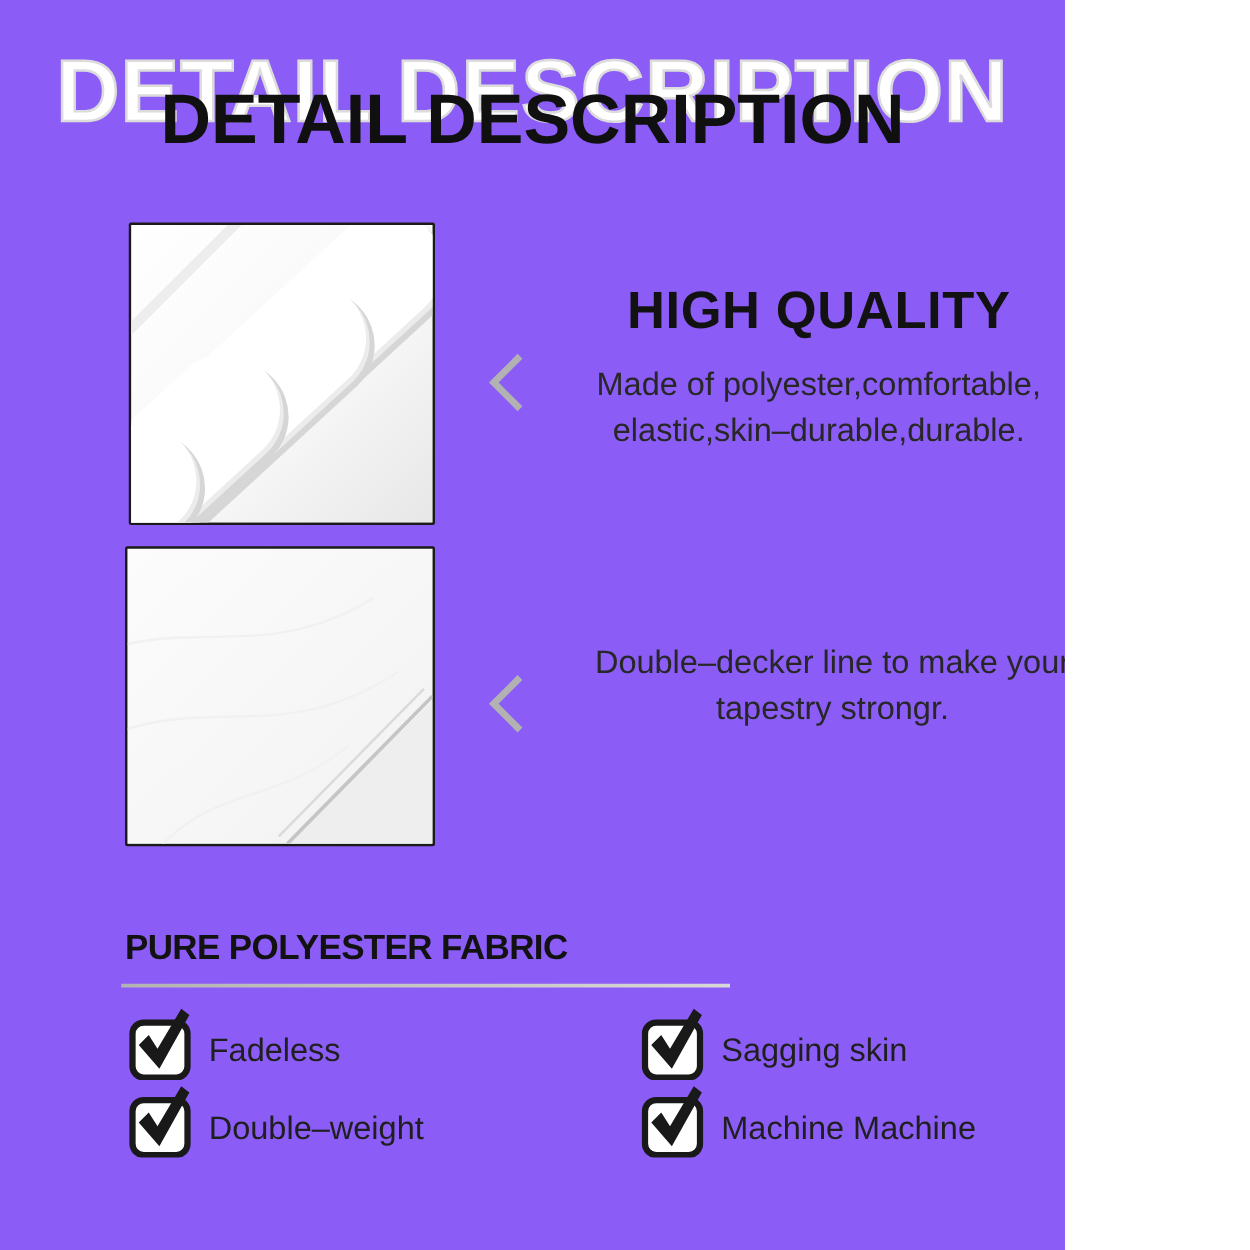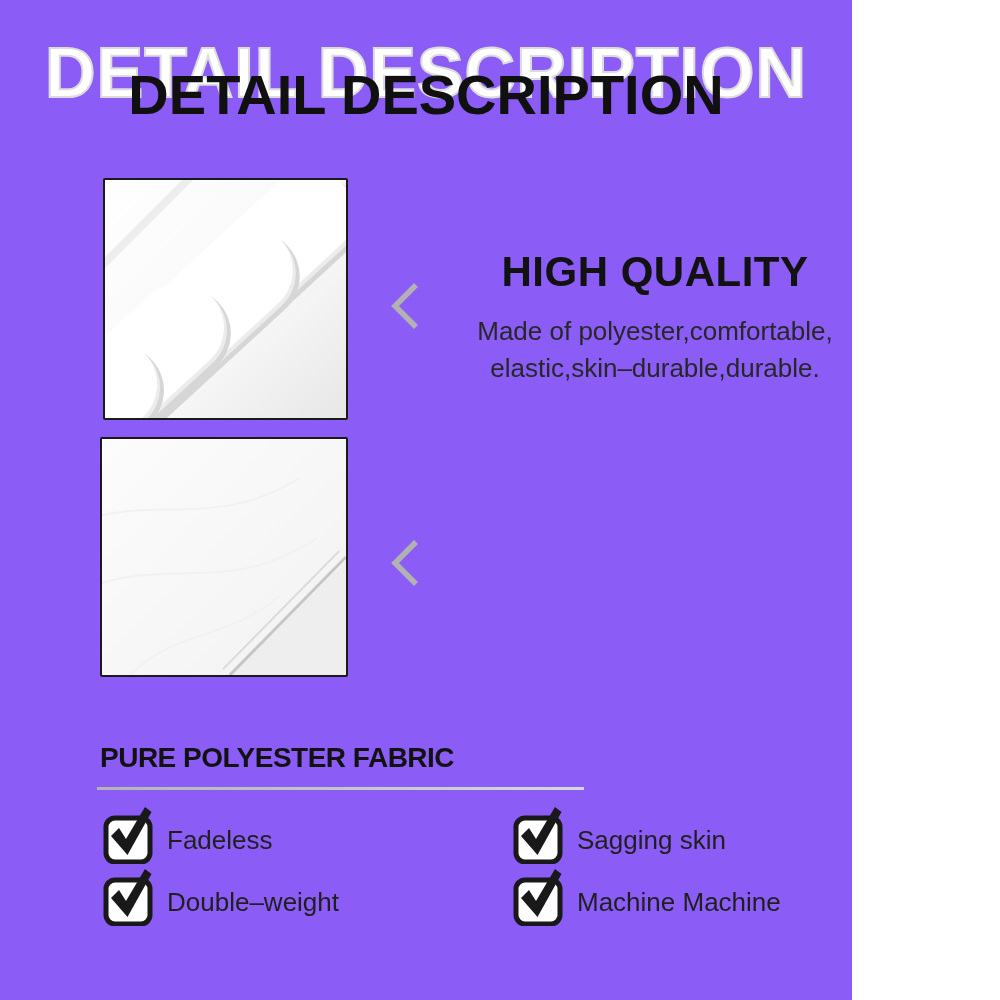--- a/index.html
+++ b/index.html
@@ -34,21 +34,21 @@
   
   .chevron { position:absolute; width:32px; height:50px; }
   .chevron-1 { left:389px; top:281px; }
   .chevron-2 { left:389px; top:538px; }
   
   .section-text { position:absolute; text-align:center; }
   .section-text-1 { left:445px; top:224px; width:420px; }
   .section-text-2 { left:436px; top:494px; width:460px; }
   .section-heading {
     font-size:42px; font-weight:bold; color:#121212;
-    letter-spacing:0.5px; white-space:nowrap;margin-top:24px;
+    letter-spacing:0.5px; white-space:nowrap;
   }
   .section-body {
     margin-top:17px; font-size:26px; line-height:37px; color:#272727;
   }
   .section-body span { display:block; white-space:nowrap;text-align:center; }
   
   .features-heading {
     position:absolute; left:100px; top:742px;
     font-size:28px; font-weight:bold; color:#121212;
     letter-spacing:-0.5px; white-space:nowrap;
@@ -150,20 +150,24 @@
     </svg>
   </div>
 
   <div class="chevron chevron-2">
     <svg viewBox="0 0 32 50" aria-hidden="true">
       <path d="M27 4 L6 25 L27 46" fill="none" stroke="#b2b2b2" stroke-width="5.5"></path>
     </svg>
   </div>
 
   <div class="section-text section-text-2">
+    <div class="section-body">
+      <span>Double–decker line to make your</span>
+      <span>tapestry strongr.</span>
+    </div>
   </div>
 
   <div class="features-heading">PURE POLYESTER FABRIC</div>
   <div class="features-underline"></div>
 
   <div class="features-grid">
 
     <div class="feature-item">
       <span class="checkbox-wrap">
         <svg viewBox="0 0 50 60" aria-hidden="true">

